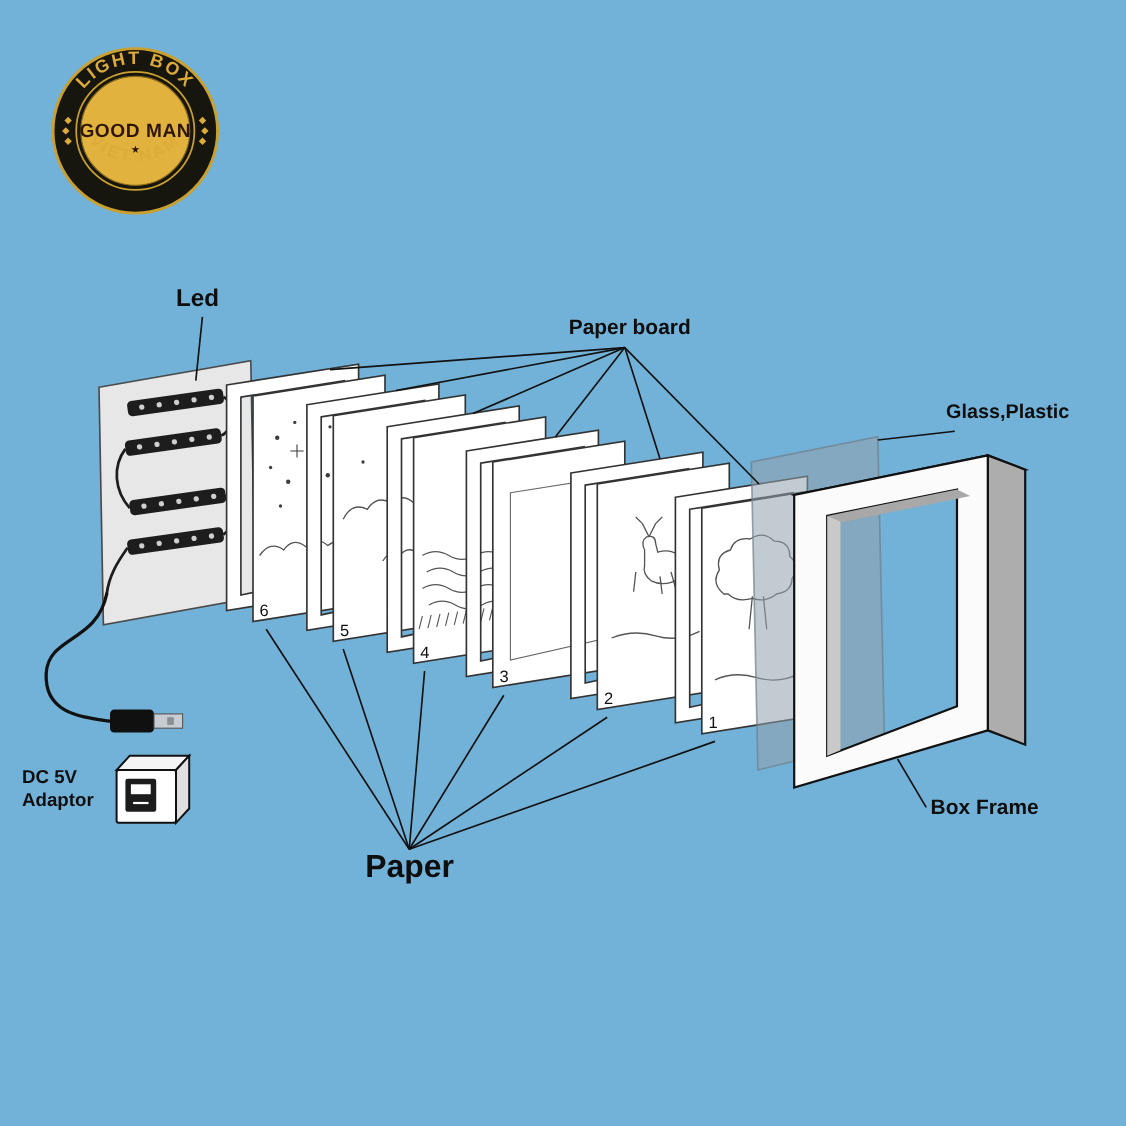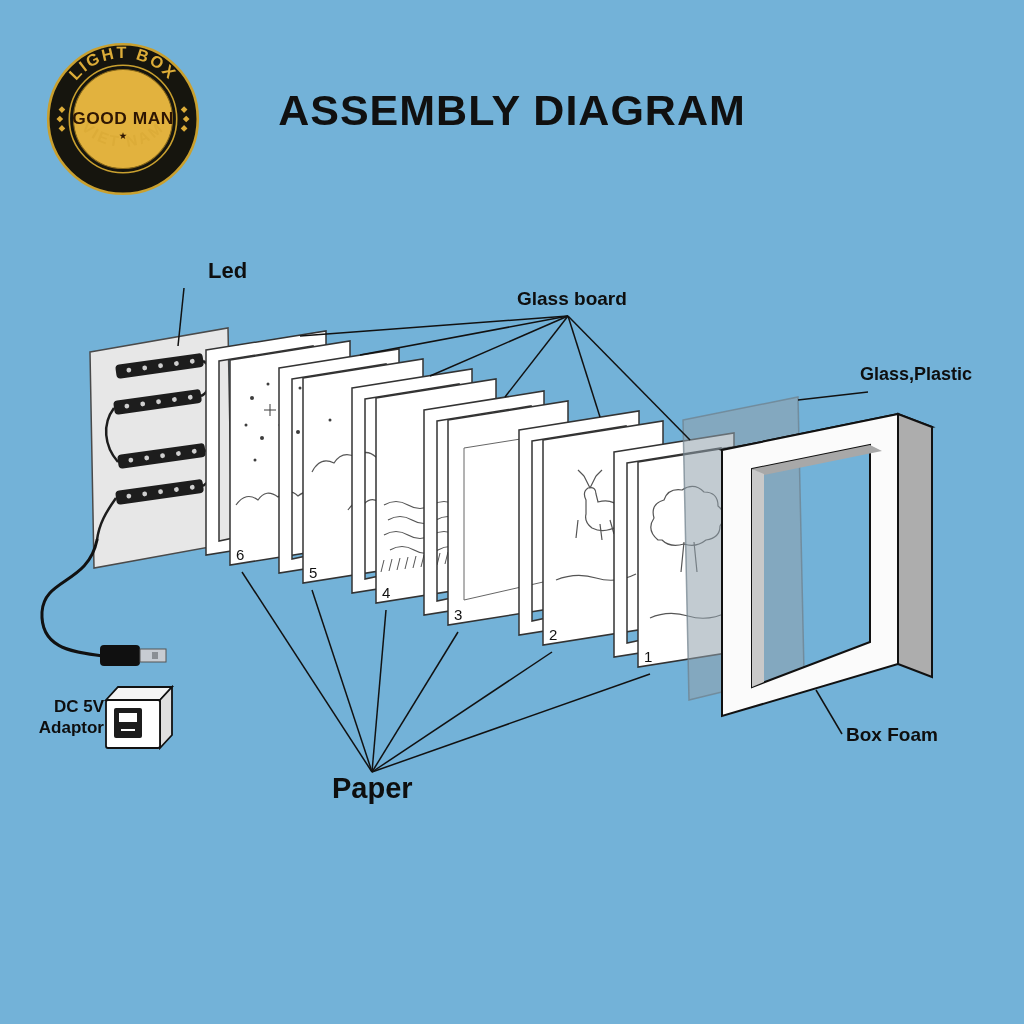--- a/index.html
+++ b/index.html
@@ -1,26 +1,26 @@
 <!DOCTYPE html>
 <html><head>
 <meta charset="utf-8">
 <style>
   html,body{margin:0;padding:0;background:#5a9cc4;}
   .canvas{position:relative;width:1024px;height:1024px;background:#73B2D8;overflow:hidden;
           font-family:"Liberation Sans",sans-serif;color:#0e0e0e;}
   .title{position:absolute;top:86px;left:0;width:100%;text-align:center;
          font-size:43px;font-weight:700;letter-spacing:1px;color:#101010;}
   .label{position:absolute;font-weight:700;color:#0e0e0e;white-space:nowrap;}
-  .label-led{left:160px;top:258px;font-size:22px;margin-left:48px;}
+  .label-led{left:160px;top:258px;font-size:22px;}
   .label-foam{left:517px;top:288px;font-size:19px;}
   .label-glass{left:860px;top:364px;font-size:18px;text-align:right;}
   .label-boxframe{left:846px;top:724px;font-size:19px;}
   .label-paper{left:332px;top:772px;font-size:29px;}
-  .label-adaptor{left:20px;top:696px;width:84px;font-size:17px;line-height:21px;text-align:right;white-space:normal;}
+  .label-adaptor{left:20px;top:696px;width:84px;font-size:17px;line-height:21px;text-align:left;white-space:normal;}
   .logo-wrap{position:absolute;left:44px;top:40px;width:158px;height:158px;}
   .diagram{position:absolute;left:0;top:0;width:1024px;height:1024px;}
   svg text.num{font-family:"Liberation Sans",sans-serif;font-size:15px;fill:#111;}
 </style>
 </head>
 <body>
 
 <div class="canvas">
 
   <svg class="logo-wrap" viewBox="0 0 150 150">
@@ -42,21 +42,20 @@
     </g>
     <g fill="#DCAC38">
       <polygon points="133,62.8 136.2,66 133,69.2 129.8,66"></polygon>
       <polygon points="135,71.8 138.2,75 135,78.2 131.8,75"></polygon>
       <polygon points="133,80.8 136.2,84 133,87.2 129.8,84"></polygon>
     </g>
     <text x="75" y="80" text-anchor="middle" font-size="16.5" font-weight="bold" fill="#2E1603" letter-spacing="0.5">GOOD MAN</text>
     <text x="75" y="94" text-anchor="middle" font-size="9" fill="#2E1603">★</text>
   </svg>
 
-  <div class="title">ASSEMBLY DIAGRAM</div>
 
   <svg class="diagram" viewBox="0 0 1024 1024">
 
     <g>
       <polygon points="90,352 228,328 232,543 94,568" fill="#E7E7E7" stroke="#4A4A4A" stroke-width="1.5"></polygon>
       <g transform="rotate(-8 116 372)">
         <rect x="116" y="365" width="88" height="14" rx="4" fill="#1D1D1D"></rect>
         <circle cx="129" cy="372" r="2.4" fill="#CFCFCF"></circle>
           <circle cx="145" cy="372" r="2.4" fill="#CFCFCF"></circle>
         <circle cx="161" cy="372" r="2.4" fill="#CFCFCF"></circle>
@@ -217,22 +216,22 @@
       <line x1="372" y1="772" x2="386" y2="610"></line>
       <line x1="372" y1="772" x2="458" y2="632"></line>
       <line x1="372" y1="772" x2="552" y2="652"></line>
       <line x1="372" y1="772" x2="650" y2="674"></line>
     </g>
     <line x1="868" y1="392" x2="798" y2="400" stroke="#111" stroke-width="1.5"></line>
     <line x1="842" y1="734" x2="816" y2="690" stroke="#111" stroke-width="1.5"></line>
   </svg>
 
   <div class="label label-led">Led</div>
-  <div class="label label-foam">Glass board</div>
+  <div class="label label-foam">Paper board</div>
   <div class="label label-glass">Glass,Plastic</div>
-  <div class="label label-boxframe">Box Foam</div>
+  <div class="label label-boxframe">Box Frame</div>
   <div class="label label-paper">Paper</div>
   <div class="label label-adaptor">
     <div>DC 5V</div>
     <div>Adaptor</div>
   </div>
 
 </div>
 
 </body></html>

